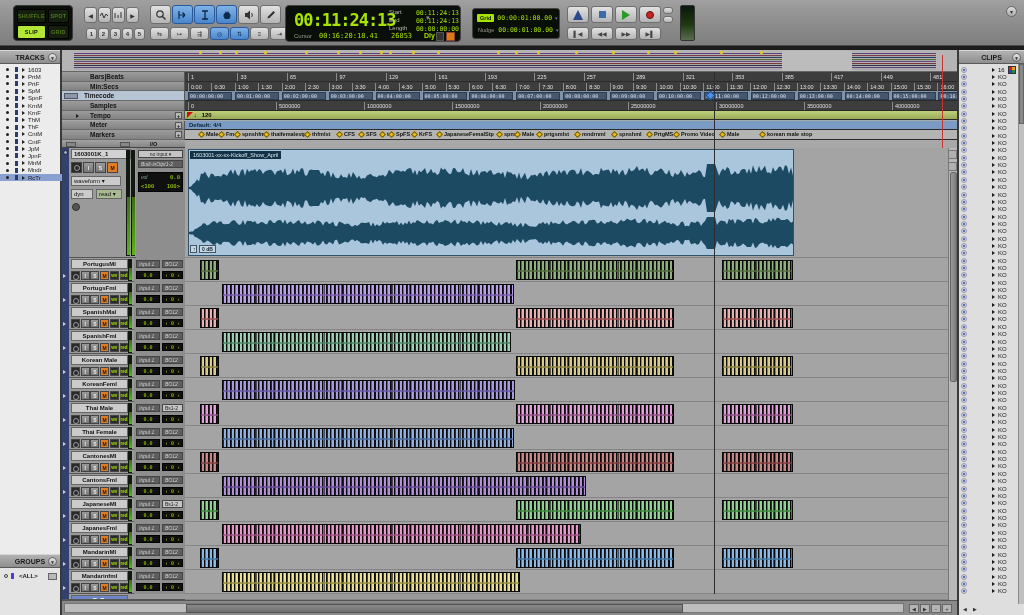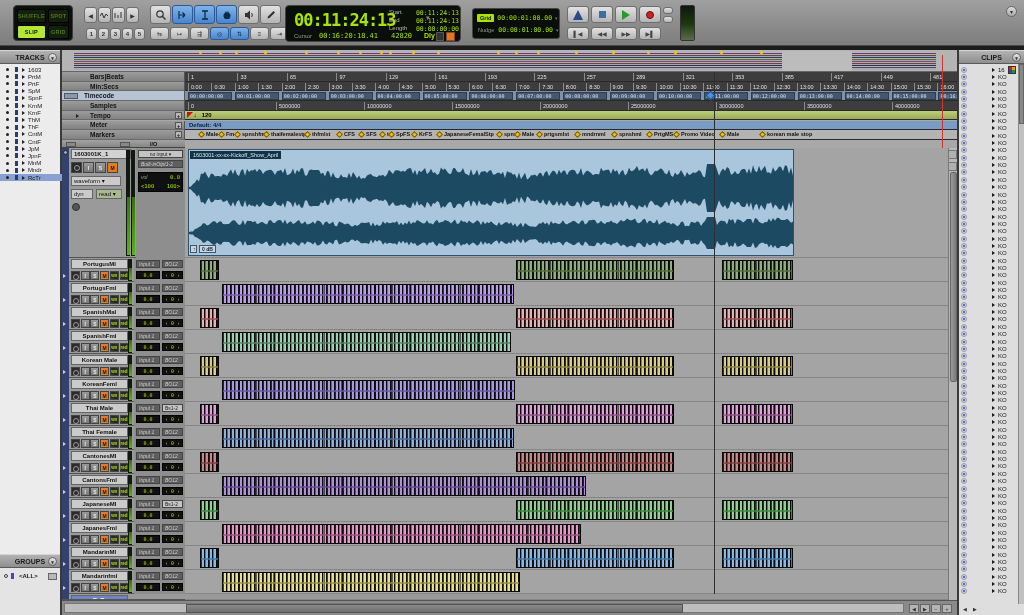--- a/index.html
+++ b/index.html
@@ -270,21 +270,21 @@
           </div>
         <div class="selRow" style="display:flex; justify-content:space-between;">
             <span>End</span>
             <span class="selVal">00:11:24:13</span>
           </div>
         <div class="selRow" style="display:flex; justify-content:space-between;">
             <span>Length</span>
             <span class="selVal">00:00:00:00</span>
           </div>
       </div>
-      <div id="miscVal" class="abs lcd">42820</div>
+      <div id="miscVal" class="abs lcd">26853</div>
       <div id="dlyBadge" class="abs">Dly</div>
       <div id="grayBox" class="abs"></div>
       <div id="orangeBox" class="abs"></div>
     </div>
 
     <div id="gridNudge" class="abs">
       <div class="gnRow">
         <span id="gridBadge">Grid</span>
         <span class="gnVal">00:00:01:00.00</span>
         <span class="gnCaret">▾</span>

